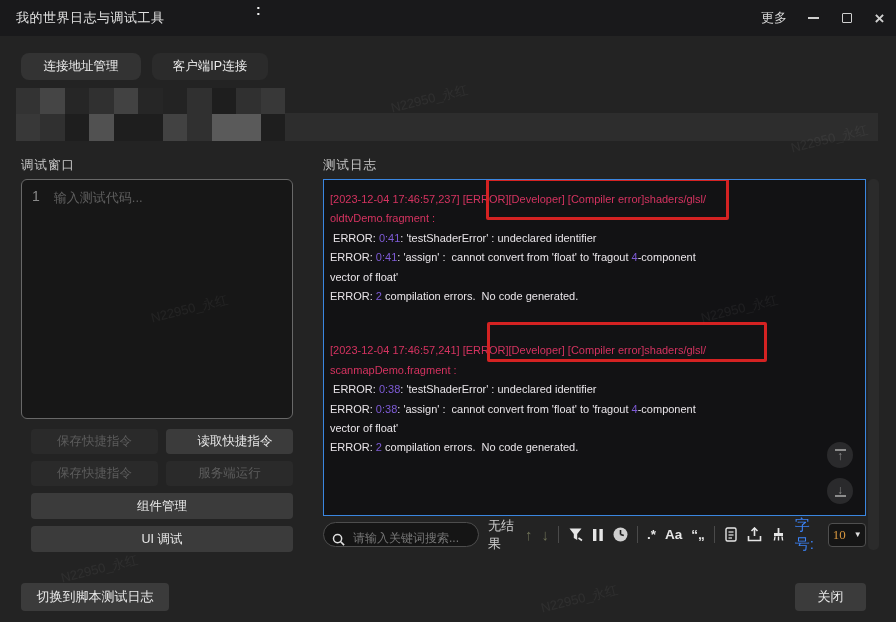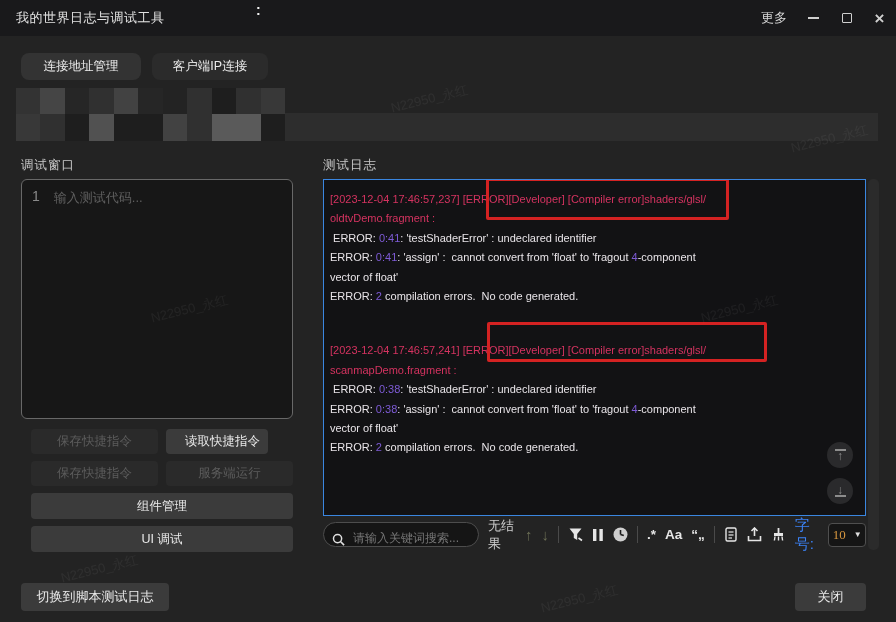--- a/index.html
+++ b/index.html
@@ -34,21 +34,21 @@
   .lbl-log{left:323px;top:157px;}
   .editor{position:absolute;left:21px;top:179px;width:272px;height:240px;background:#171717;
     border:1px solid #686868;border-radius:6px;padding:8px 10px;display:flex;gap:14px;}
   .editor .gutter{color:#8a8a8a;font-size:14px;}
   .editor .placeholder{color:#5f5f5f;font-size:13px;padding-top:1px;}
 
   .btn{border:none;border-radius:4px;font-size:12.5px;}
   .btn-on{background:#3b3b3b;color:#eaeaea;}
   .btn-off{background:#2a2a2a;color:#5c5c5c;}
   .b-save{position:absolute;left:31px;top:429px;width:127px;height:25px;}
-  .b-load{position:absolute;left:166px;top:429px;width:102px;height:25px;padding-left:17px;}
+  .b-load{position:absolute;left:166px;top:429px;width:127px;height:25px;padding-left:17px;}
   .b-crun{position:absolute;left:31px;top:461px;width:127px;height:25px;}
   .b-srun{position:absolute;left:166px;top:461px;width:127px;height:25px;}
   .b-comp{position:absolute;left:31px;top:493px;width:262px;height:26px;}
   .b-ui{position:absolute;left:31px;top:526px;width:262px;height:26px;}
 
   
   .log-panel{position:absolute;left:323px;top:179px;width:543px;height:337px;background:#121214;
     border:1px solid var(--panel-border-blue,#3a86e0);overflow:hidden;}
   .log-content{padding:10px 6px 6px 6px;}
   .log-line{white-space:pre;font-size:11px;line-height:19.4px;}

